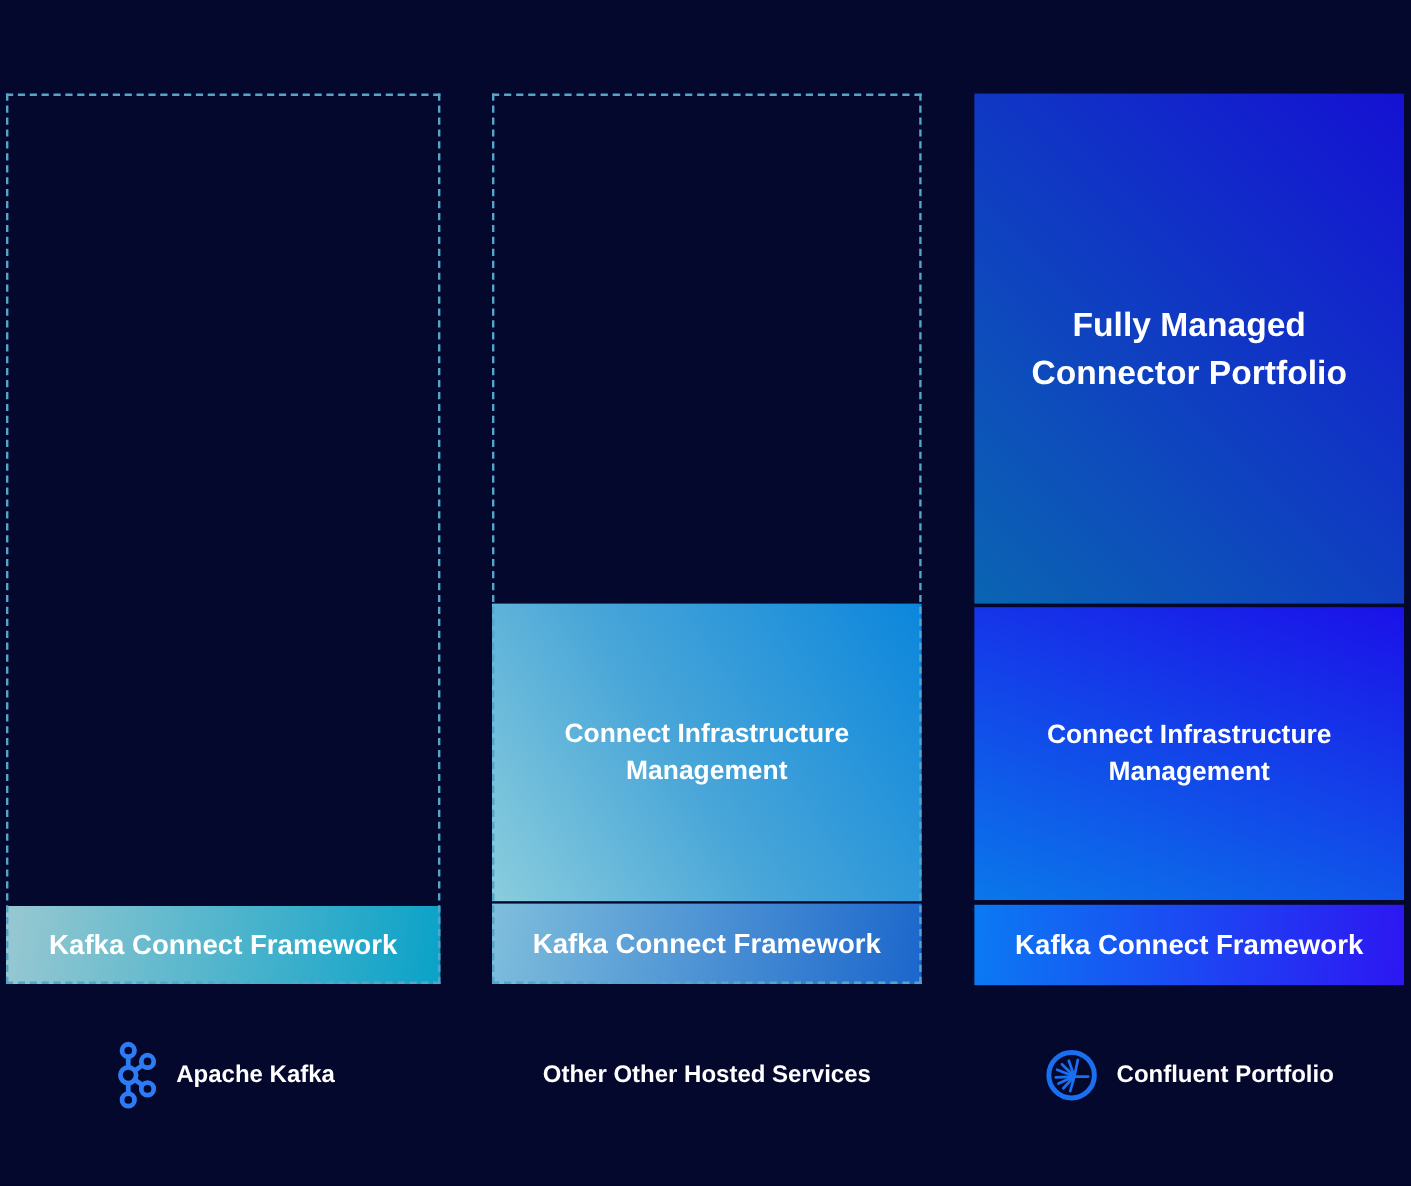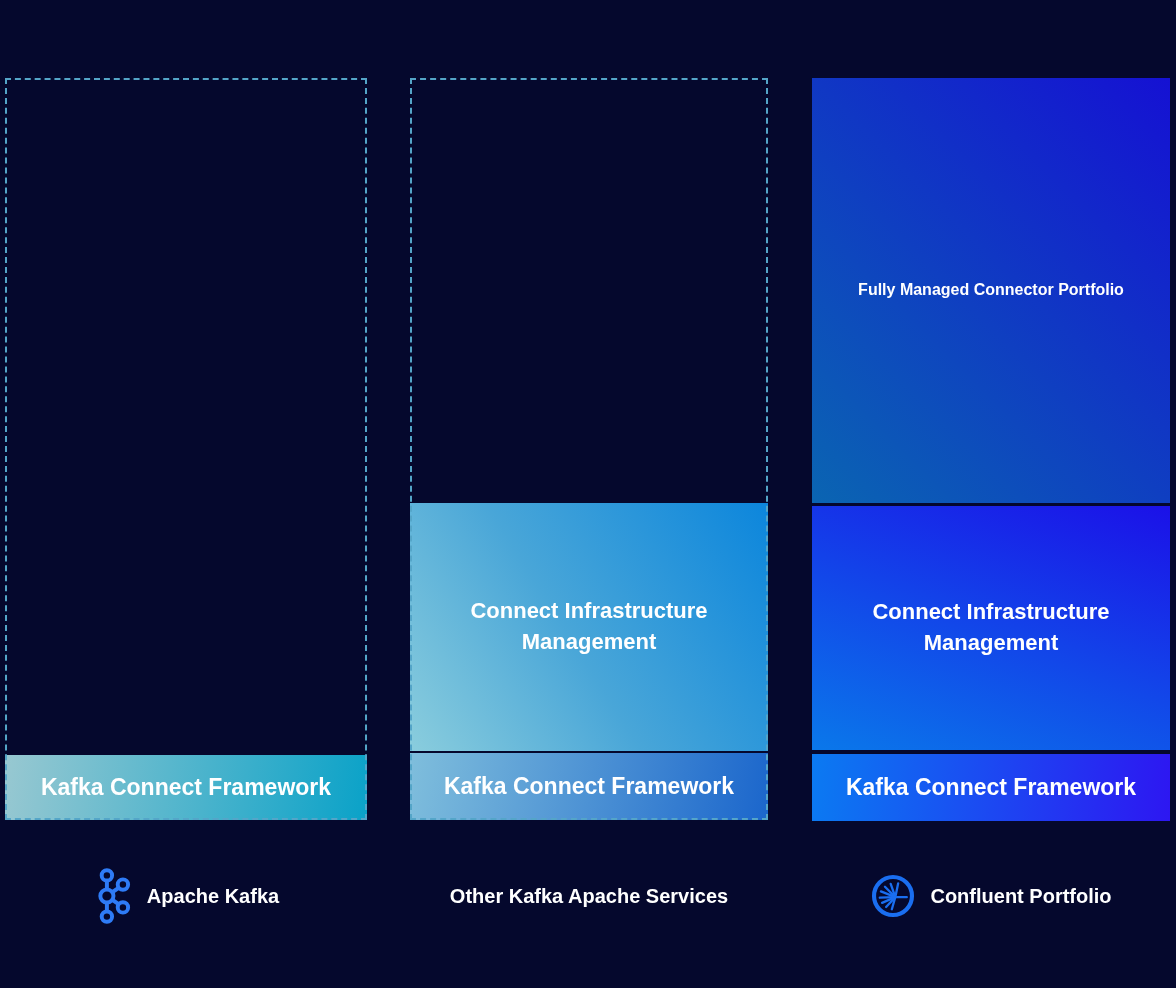--- a/index.html
+++ b/index.html
@@ -22,21 +22,21 @@
   .block-label{padding:0 28px;}
   
   .bar-teal{bottom:0;height:65px;font-size:23px;
     background:linear-gradient(98deg,#98c8d1 0%,#0aa2c8 100%);}
   
   .mid-cim{top:425px;height:248px;font-size:22px;
     background:linear-gradient(58deg,#8acddd 0%,#49a6d8 45%,#0c86dc 100%);}
   .mid-bar{bottom:0;height:67px;font-size:23px;
     background:linear-gradient(100deg,#7fbedc 0%,#1b66cc 100%);}
   
-  .right-top{top:0;height:425px;font-size:16px;
+  .right-top{top:0;height:425px;font-size:28px;
     background:linear-gradient(225deg,#1511d3 0%,#0a65b2 100%);}
   .right-cim{top:428px;height:244px;font-size:22px;
     background:linear-gradient(200deg,#1b11e8 0%,#0a78ea 100%);}
   .right-bar{top:676px;height:67px;font-size:23px;
     background:linear-gradient(93deg,#0b7af2 0%,#2d17f2 100%);}
   
   .caption{
     position:absolute;top:860px;height:72px;display:flex;align-items:center;justify-content:center;
     gap:14px;font-size:20px;font-weight:700;
   }
@@ -85,21 +85,21 @@
       <circle cx="9" cy="5.5" r="3.4" fill="#05082d"></circle>
       <circle cx="9" cy="19" r="4.3" fill="#05082d"></circle>
       <circle cx="9" cy="32.5" r="3.4" fill="#05082d"></circle>
       <circle cx="19.5" cy="11.5" r="3.4" fill="#05082d"></circle>
       <circle cx="19.5" cy="26.5" r="3.4" fill="#05082d"></circle>
     </svg>
     <span>Apache Kafka</span>
   </div>
 
   <div class="caption cap-mid">
-    <span>Other Kafka Apache Services</span>
+    <span>Other Other Hosted Services</span>
   </div>
 
   <div class="caption cap-right">
     <svg class="logo" width="46" height="46" viewBox="0 0 40 40" fill="none" stroke="#1a6ef0" stroke-width="2" stroke-linecap="round">
       <circle cx="20" cy="20" r="16.5" stroke-width="3.6"></circle>
       <line x1="22" y1="21" x2="32" y2="21"></line>
       <line x1="22" y1="21" x2="24.5" y2="9"></line>
       <line x1="22" y1="21" x2="18" y2="9.5"></line>
       <line x1="22" y1="21" x2="13" y2="12"></line>
       <line x1="22" y1="21" x2="9.5" y2="16"></line>

